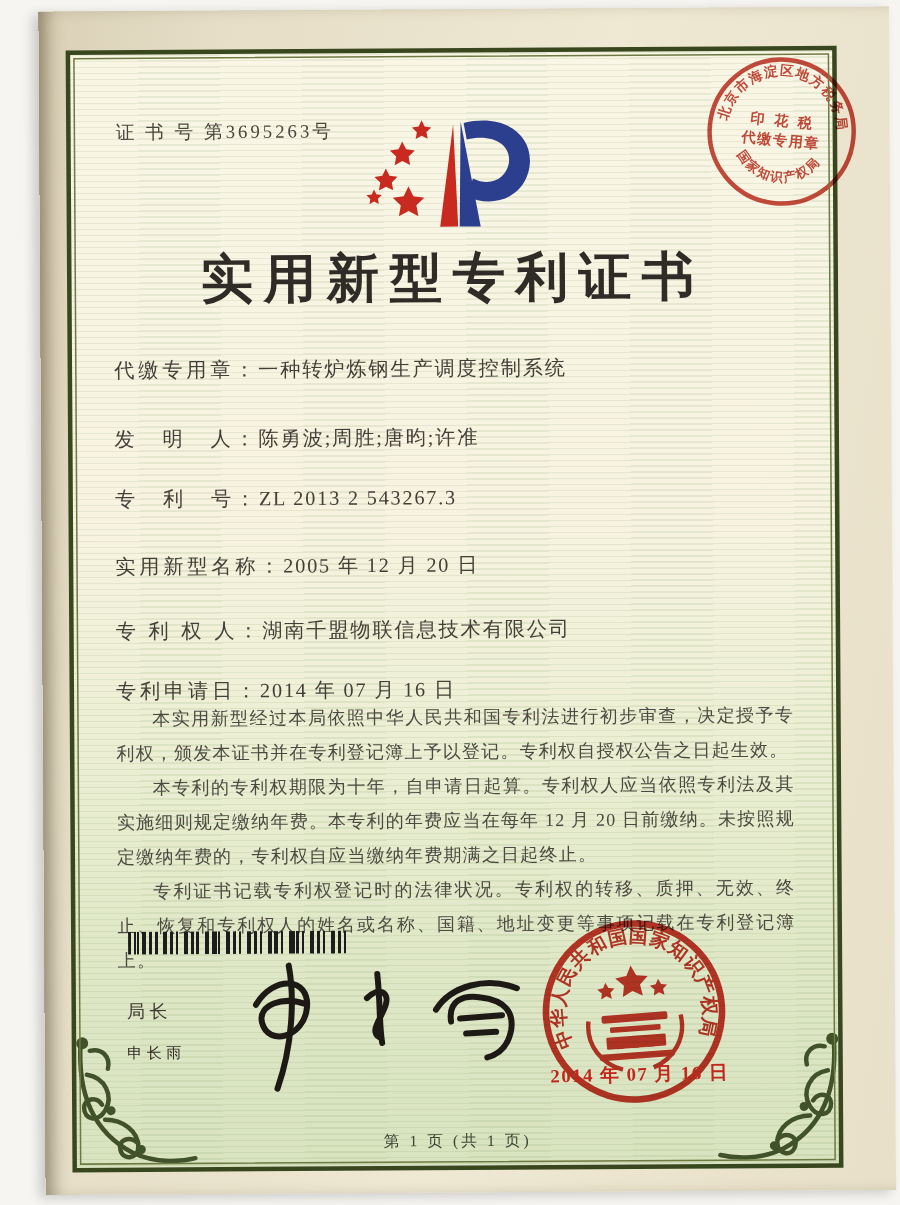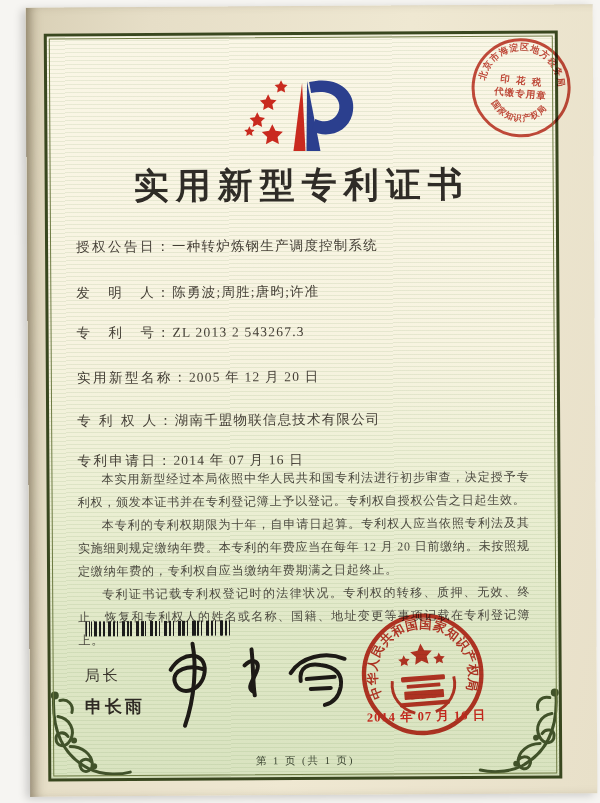--- a/index.html
+++ b/index.html
@@ -20,39 +20,40 @@
     letter-spacing:7px;color:#2f2c27;}
   .row{left:28px;font-size:13.5px;color:#443f36;letter-spacing:1.2px;white-space:nowrap;}
   .row .lbl{letter-spacing:2.5px;}
   .body-text{left:28px;top:432px;width:452px;font-size:12px;line-height:1.92;
     color:#4c4a40;letter-spacing:.8px;text-align:justify;}
   .body-text p{margin:0;text-indent:2em;}
   .barcode{left:35px;top:585px;width:146px;height:15px;
     background:
      repeating-linear-gradient(90deg,#1c1c1c 0 2px,transparent 2px 4px,#1c1c1c 4px 5px,transparent 5px 9px,#1c1c1c 9px 12px,transparent 12px 14px),
      repeating-linear-gradient(90deg,transparent 0 6px,#1c1c1c 6px 7px,transparent 7px 13px);}
-  .signer-title{left:34px;top:630px;font-size:15px;color:#3c382f;letter-spacing:3px;}
-  .signer-name{left:34px;top:659px;font-size:17px;font-weight:700;color:#2e2a23;letter-spacing:3px;}
+  .signer-title{left:34px;top:630px;font-size:12px;color:#3c382f;letter-spacing:3px;}
+  .signer-name{left:34px;top:659px;font-size:10px;font-weight:400;color:#2e2a23;letter-spacing:3px;}
   .signature{left:98px;top:600px;}
   .seal{left:306px;top:574px;transform:rotate(-4deg);opacity:.93;mix-blend-mode:multiply;}
   .seal-date{left:316px;top:674px;font-size:12.5px;font-weight:700;color:#c1271c;
     letter-spacing:1px;transform:rotate(-1deg);}
   .footer{left:0;right:0;top:719px;text-align:center;font-size:10.5px;color:#3d4633;letter-spacing:2px;}
   .tax-stamp{left:418px;top:-2px;transform:rotate(6deg);opacity:.9;mix-blend-mode:multiply;}
   .logo{left:192px;top:36px;}
   .orn{color:#41522a;}
   .orn-bl{left:-3px;top:652px;}
   .orn-br{right:-3px;top:652px;transform:scaleX(-1);}
 </style>
 </head>
 <body>
 
 <div class="paper">
   <div class="frame">
 
+    <div class="abs certno">证 书 号 第3695263号</div>
 
     <svg class="abs logo" width="130" height="92" viewBox="0 0 130 92">
       <g fill="#c92a1f">
         <path d="M33 53 l3.2 6.6 7.3 1 -5.3 5.1 1.3 7.2 -6.5-3.4 -6.5 3.4 1.3-7.2 -5.3-5.1 7.3-1z"></path>
         <path d="M18 41 l2.4 4.8 5.3.8 -3.8 3.7 .9 5.3 -4.8-2.5 -4.7 2.5 .9-5.3 -3.9-3.7 5.3-.8z"></path>
         <path d="M29 23 l2.6 5.2 5.8.9 -4.2 4 1 5.7 -5.2-2.7 -5.1 2.7 1-5.7 -4.2-4 5.8-.9z"></path>
         <path d="M42 9 l2 4.1 4.5.7 -3.3 3.1 .8 4.5 -4-2.1 -4 2.1 .8-4.5 -3.3-3.1 4.5-.7z"></path>
         <path d="M10 55 l1.6 3.2 3.6.5 -2.6 2.5 .6 3.5 -3.2-1.7 -3.1 1.7 .6-3.5 -2.6-2.5 3.6-.5z"></path>
       </g>
       <polygon points="63,12 54,80 66,80" fill="#c92a1f"></polygon>
@@ -72,21 +73,21 @@
       <text font-size="8.5" font-weight="bold" fill="#c0392b" letter-spacing="1">
         <textPath href="#taxBot" startOffset="50%" text-anchor="middle">国家知识产权局</textPath>
       </text>
       <text x="56" y="52" text-anchor="middle" font-size="9.5" font-weight="bold" fill="#c0392b" letter-spacing="2">印 花 税</text>
       <text x="56" y="65" text-anchor="middle" font-size="9.5" font-weight="bold" fill="#c0392b" letter-spacing="1">代缴专用章</text>
     </svg>
 
     <div class="abs title">实用新型专利证书</div>
 
     <div class="abs row" style="top:202px">
-      <span class="lbl">授权公告日：</span><span>一种转炉炼钢生产调度控制系统</span>
+      <span class="lbl">代缴专用章：</span><span>一种转炉炼钢生产调度控制系统</span>
     </div>
     <div class="abs row" style="top:248px">
       <span class="lbl">发　明　人：</span><span>陈勇波;周胜;唐昀;许准</span>
     </div>
     <div class="abs row" style="top:288px">
       <span class="lbl">专　利　号：</span><span>ZL 2013 2 543267.3</span>
     </div>
     <div class="abs row" style="top:333px">
       <span class="lbl">实用新型名称：</span><span>2005 年 12 月 20 日</span>
     </div>

